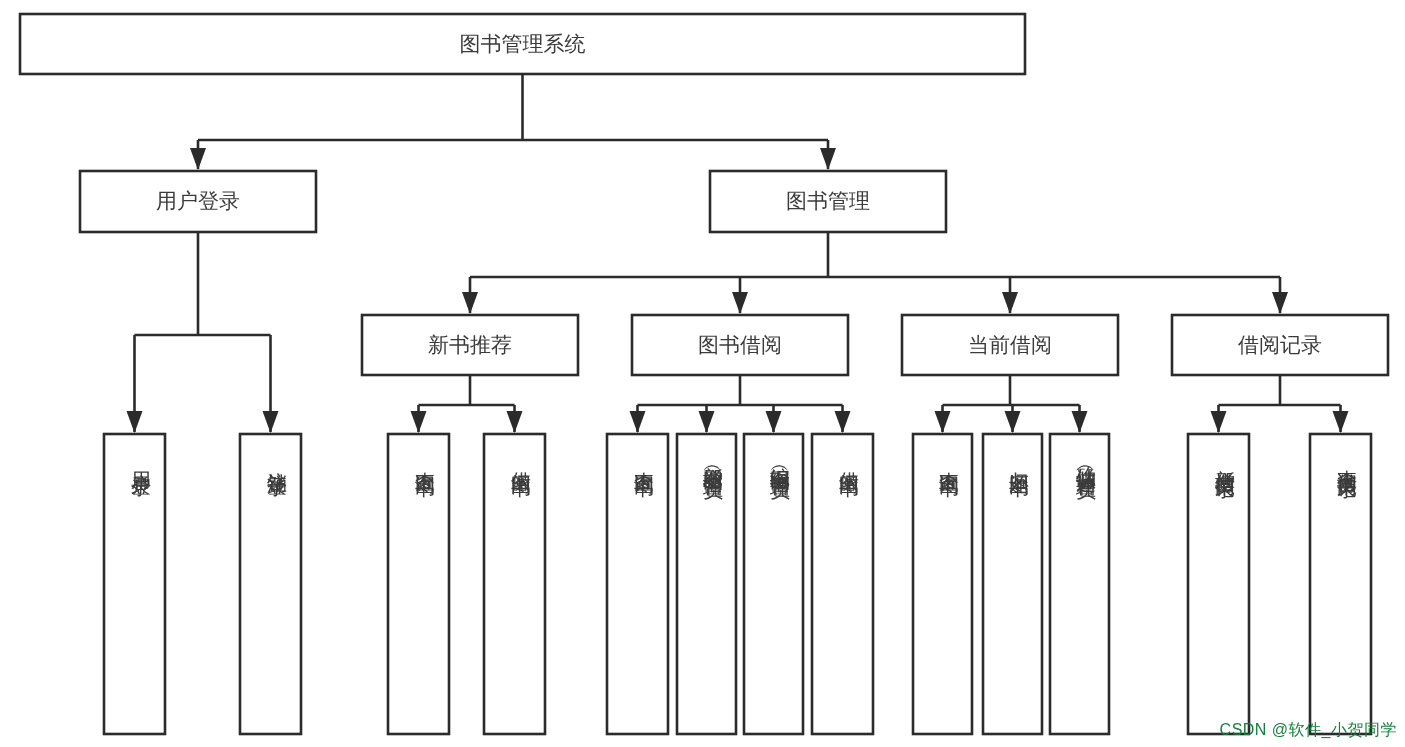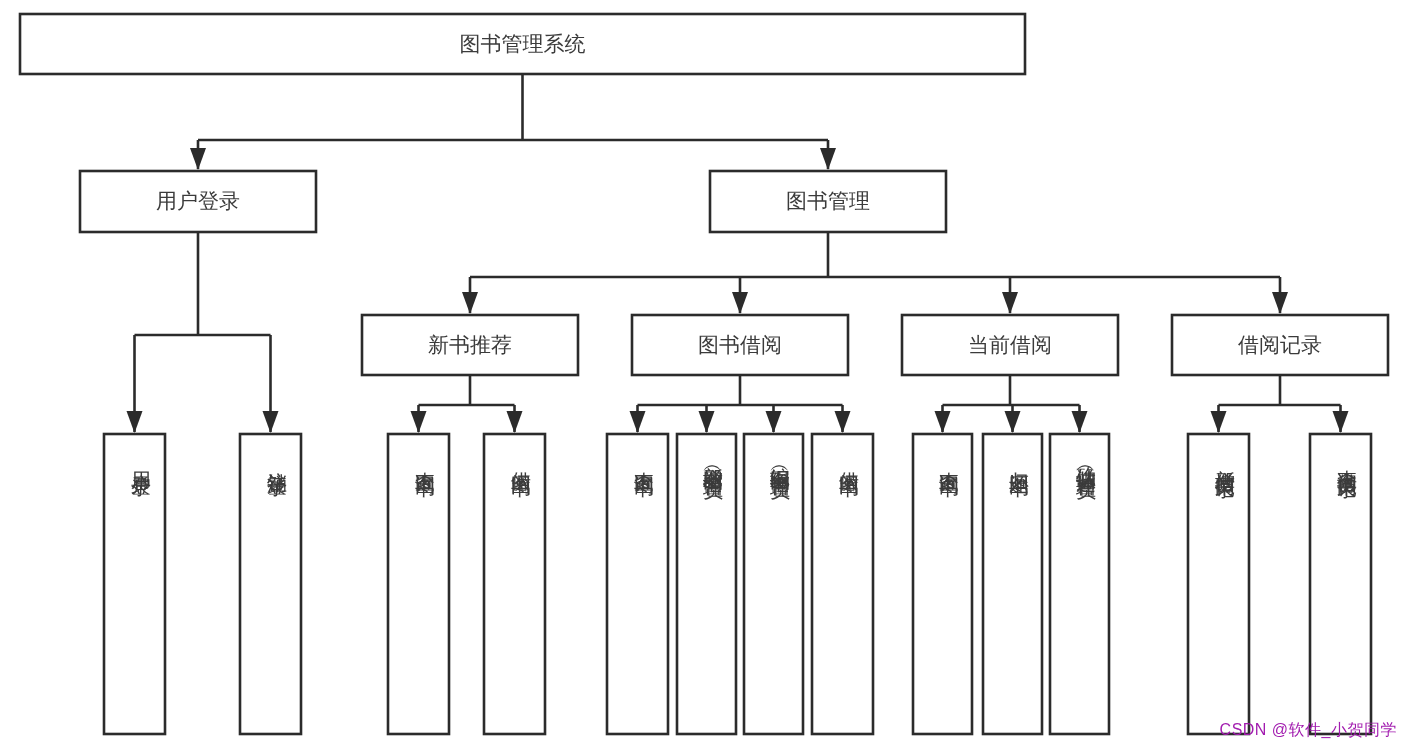--- a/index.html
+++ b/index.html
@@ -9,21 +9,21 @@
   svg{position:absolute;left:0;top:0;width:1405px;height:747px;}
   .node-box{fill:#ffffff;stroke:#2b2b2b;stroke-width:2.6;}
   .conn{stroke:#2b2b2b;stroke-width:2.6;fill:none;stroke-linecap:butt;}
   .arrow-head{fill:#2b2b2b;stroke:none;}
   .node-label{font-family:"Liberation Sans","DejaVu Sans",sans-serif;
     fill:#3b3b3b;text-anchor:middle;dominant-baseline:middle;}
   .lbl-h{font-size:21px;}
   .lbl-v{font-size:20px;writing-mode:vertical-rl;text-orientation:upright;
          letter-spacing:2px;dominant-baseline:auto;}
   .watermark{position:absolute;right:8px;bottom:6px;font-size:16px;
-    color:#a21caf;font-family:"Liberation Sans","DejaVu Sans",sans-serif;
+    color:#15803d;font-family:"Liberation Sans","DejaVu Sans",sans-serif;
     white-space:nowrap;letter-spacing:.5px;}
 </style>
 </head>
 <body>
 
 <div id="diagram">
   <svg id="svg-root" viewBox="0 0 1405 747" xmlns="http://www.w3.org/2000/svg">
       <line x1="522.5" y1="74" x2="522.5" y2="140" class="conn"></line>
       <line x1="198" y1="140" x2="828" y2="140" class="conn"></line>
       <line x1="198" y1="140" x2="198" y2="169" class="conn"></line>

